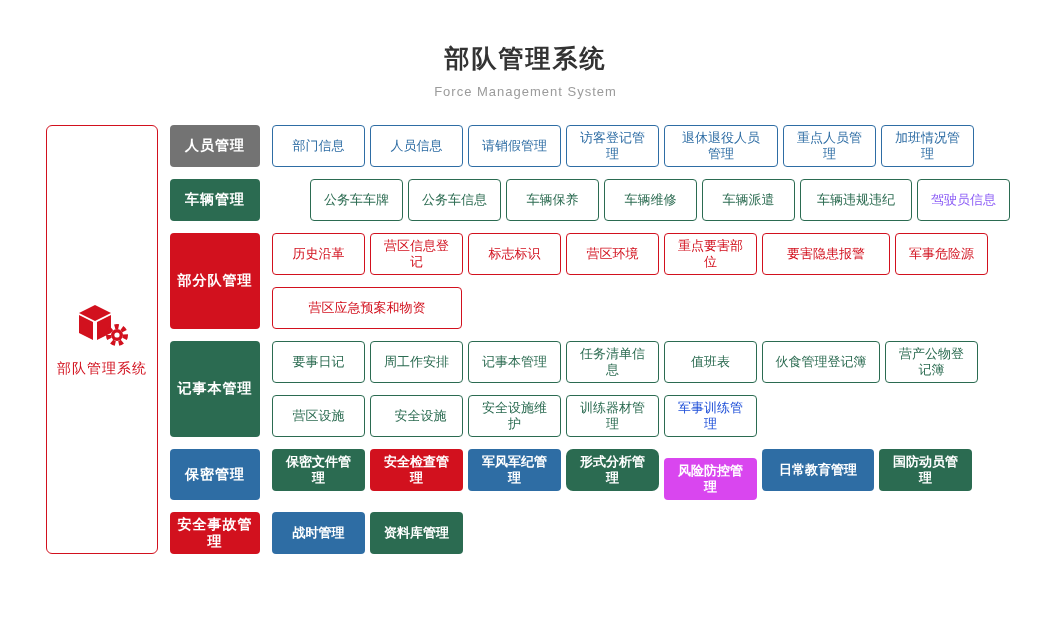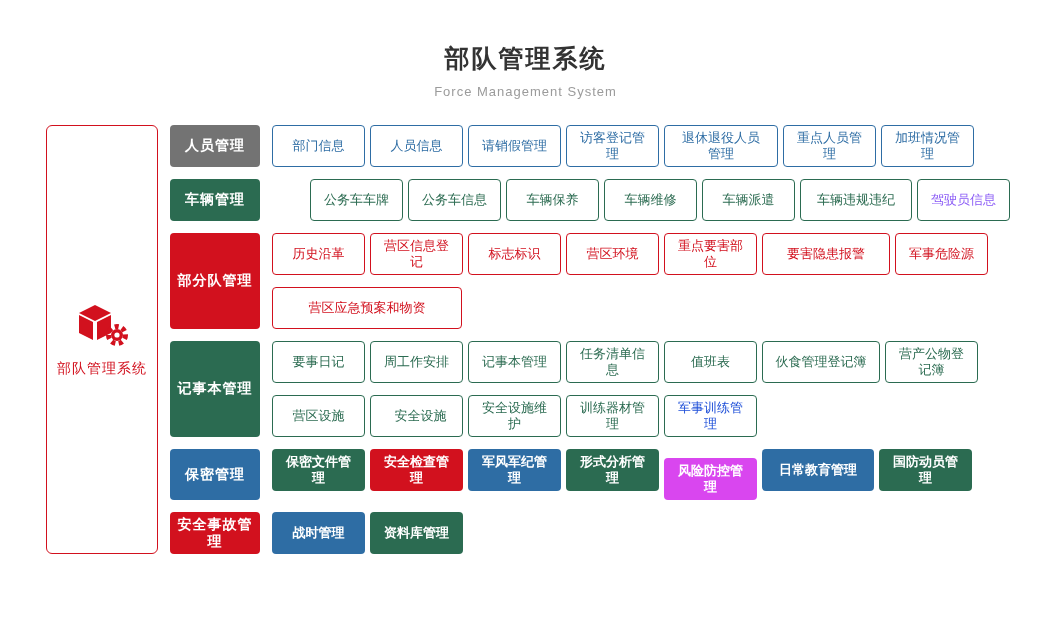--- a/index.html
+++ b/index.html
@@ -127,21 +127,21 @@
             </div>
           </div>
         </div>
         <div class="row">
           <div class="cat" style="background: rgb(46, 109, 164);">保密管理</div>
           <div class="lines">
             <div class="line">
               <div class="box solid" style="background: rgb(43, 107, 81);">保密文件管理</div>
               <div class="box solid" style="background: rgb(210, 17, 30);">安全检查管理</div>
               <div class="box solid" style="background: rgb(46, 109, 164);">军风军纪管理</div>
-              <div class="box solid" style="background: rgb(43, 107, 81);">形式分析管理</div>
+              <div class="box solid" style="background: rgb(43, 107, 81); border-radius: 7px;">形式分析管理</div>
               <div class="box solid" style="background: #d946ef; margin-top: 9px;">风险防控管理</div>
               <div class="box solid" style="background: rgb(46, 109, 164); width: 112px;">日常教育管理</div>
               <div class="box solid" style="background: rgb(43, 107, 81);">国防动员管理</div>
             </div>
           </div>
         </div>
         <div class="row">
           <div class="cat" style="background: rgb(210, 17, 30);">安全事故管理</div>
           <div class="lines">
             <div class="line">

